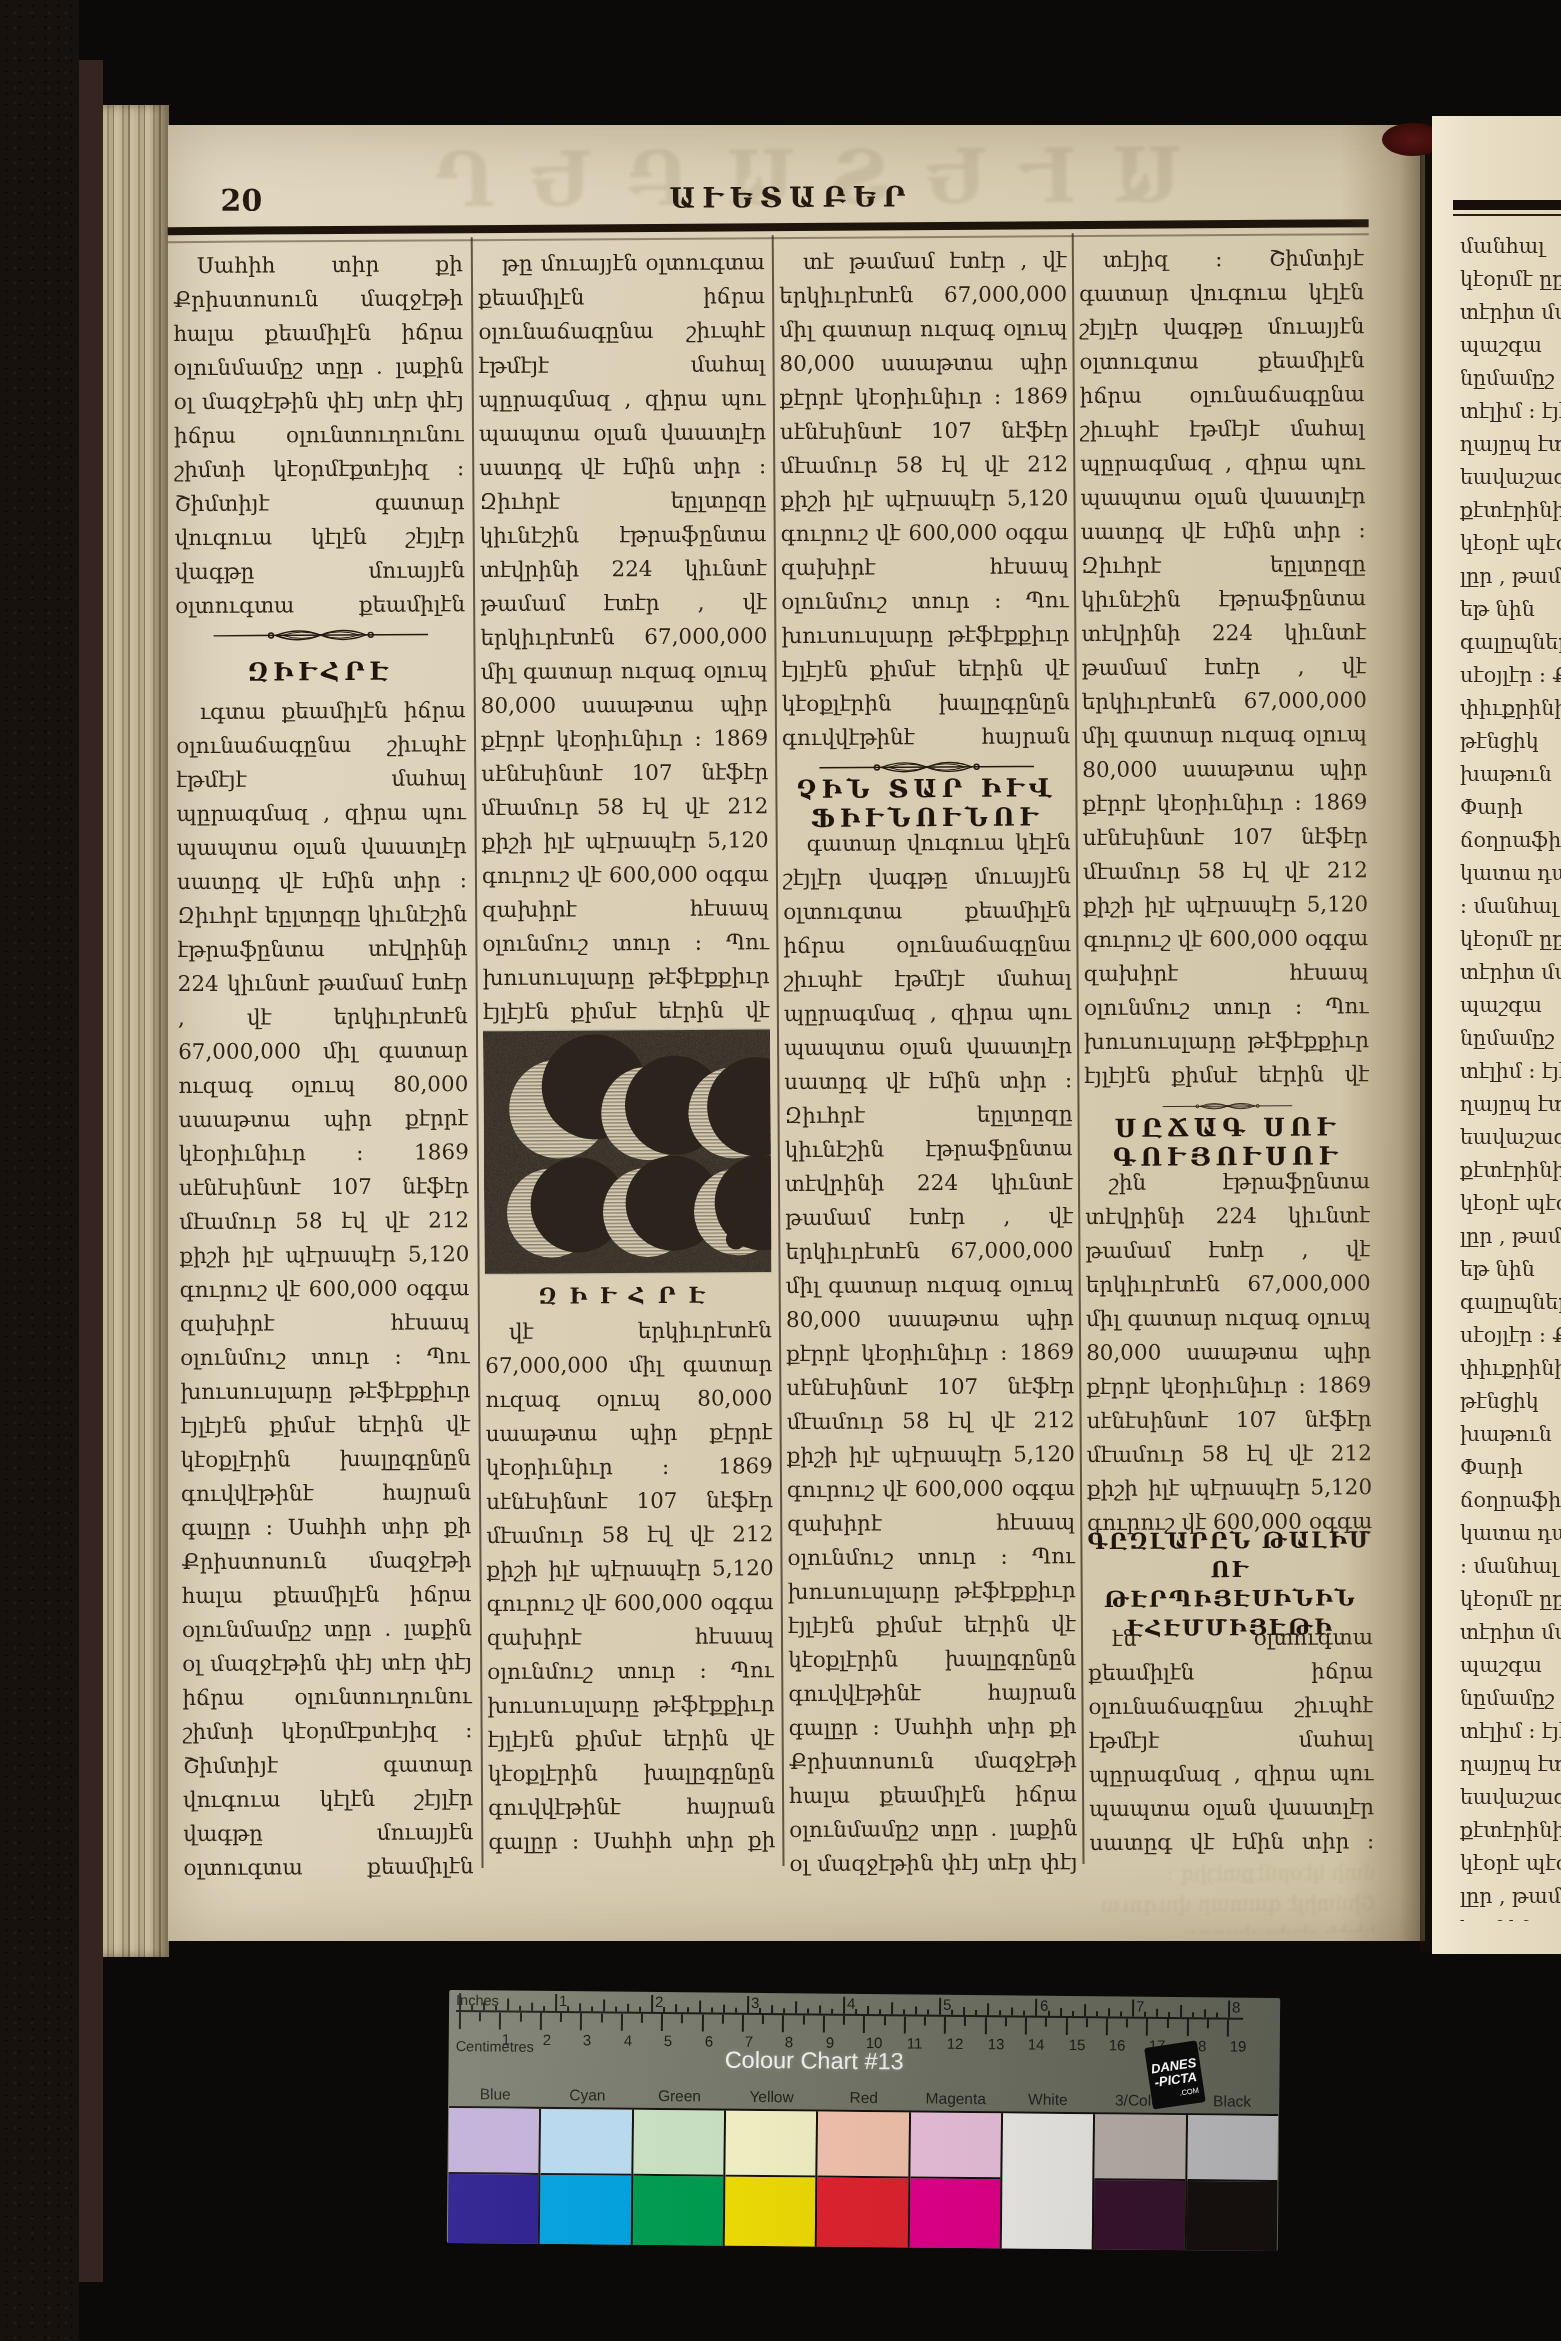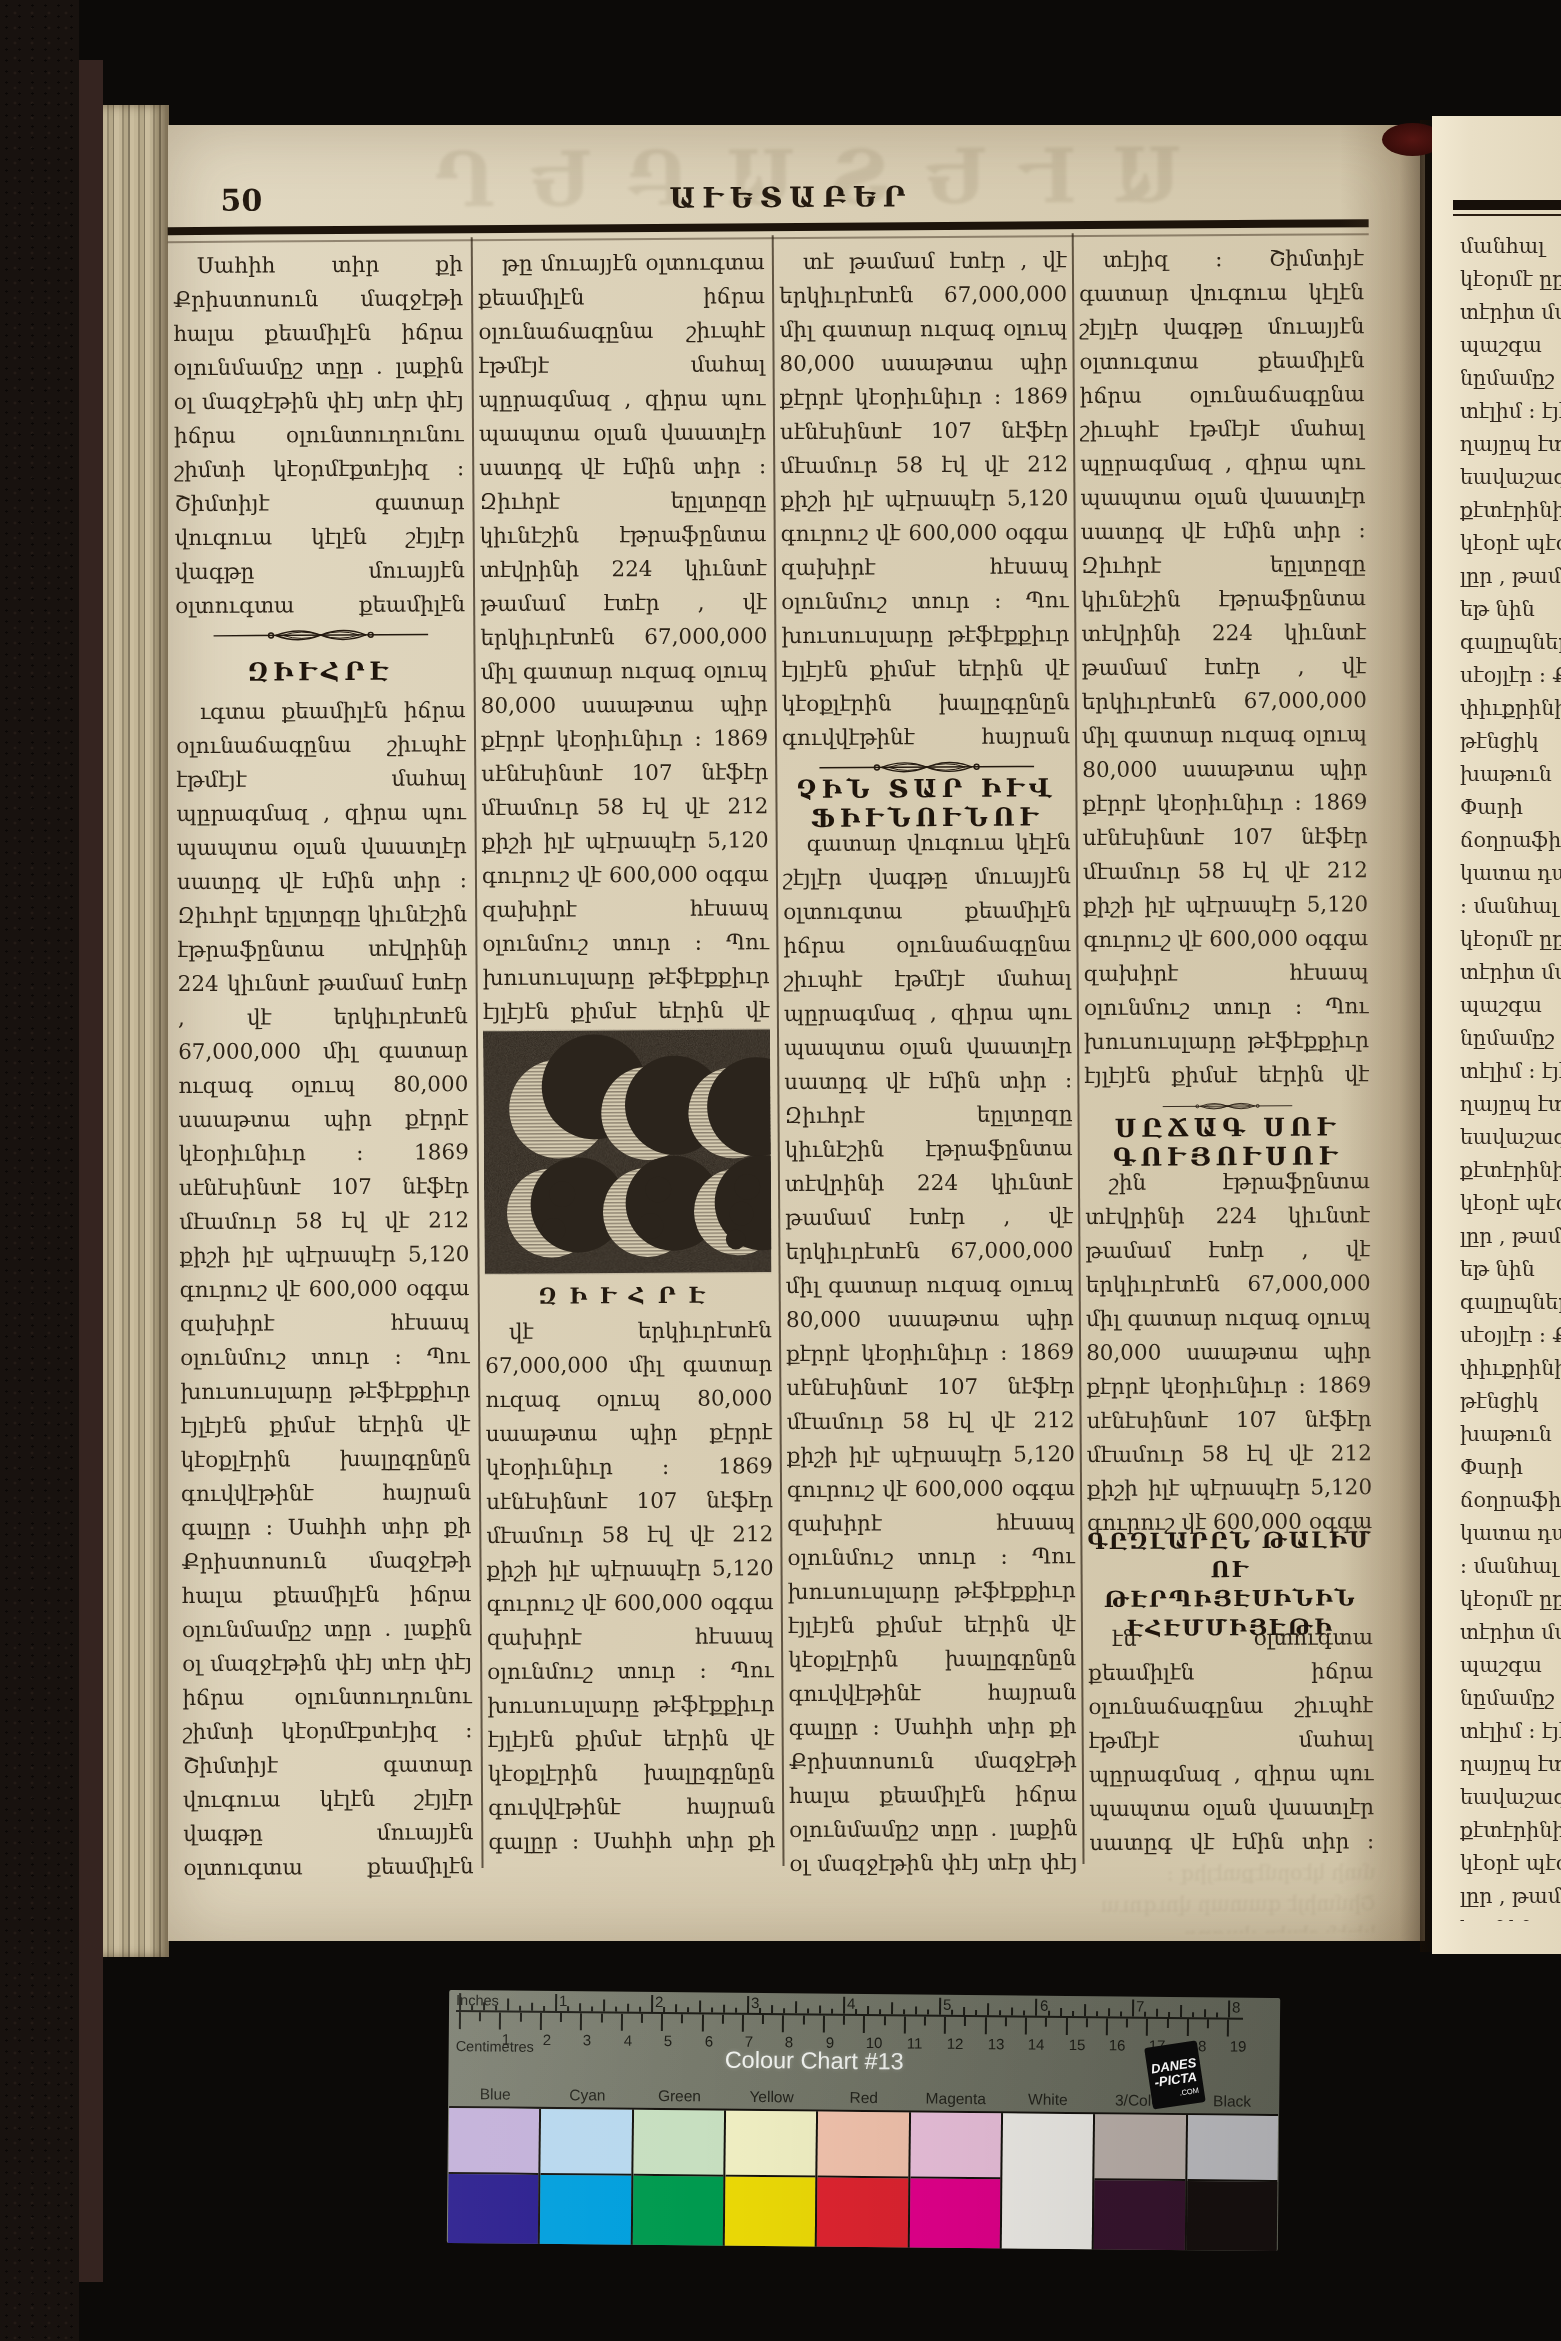--- a/index.html
+++ b/index.html
@@ -84,21 +84,21 @@
 <body>
 
 <div class="canvas">
   <div class="cover"></div>
   <div class="board"></div>
   <div class="page-stack"></div>
 
   <div class="page">
     <div class="print">
       <div class="ghost-masthead">ԱՒԵՏԱԲԵՐ</div>
-      <div class="page-number">50</div>
+      <div class="page-number">20</div>
       <div class="masthead">ԱՒԵՏԱԲԵՐ</div>
       <div class="rule-thick"></div>
       <div class="rule-thin"></div>
       <div class="vrule" style="left:308px"></div>
       <div class="vrule" style="left:609px"></div>
       <div class="vrule" style="left:909px"></div>
       <div id="cols">
           <div class="col" style="left: 10px; width: 290px;">
             <p class="bt" style="height: 374px;">Սահիհ տիր քի Քրիստոսուն մազջէթի հալա քեամիլէն իճրա օլունմամըշ տըր . լաքին օլ մազջէթին փէյ տէր փէյ իճրա օլունտուղունու շիմտի կէօրմէքտէյիզ ։ Շիմտիյէ գատար վուգուա կէլէն շէյլէր վագթը մուայյէն օլտուգտա քեամիլէն իճրա օլունաճագընա շիւպհէ էթմէյէ մահալ պըրագմազ , զիրա պու պապտա օլան վաատլէր սատըգ վէ էմին տիր ։ Զիւհրէ եըլտըզը կիւնէշին էթրաֆընտա տէվրինի 224 կիւնտէ թամամ էտէր , վէ երկիւրէտէն 67,000</p>
             <div class="divider">

